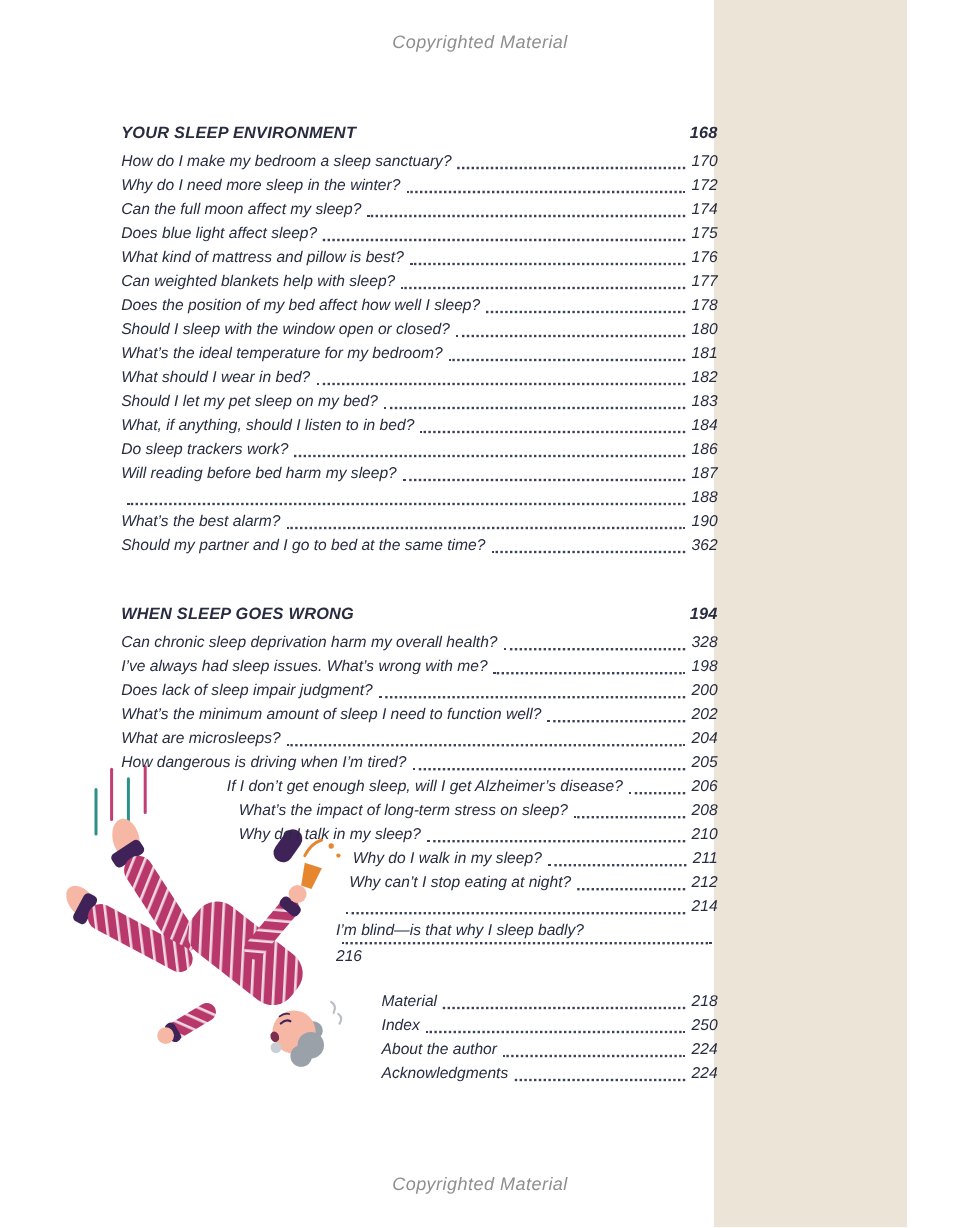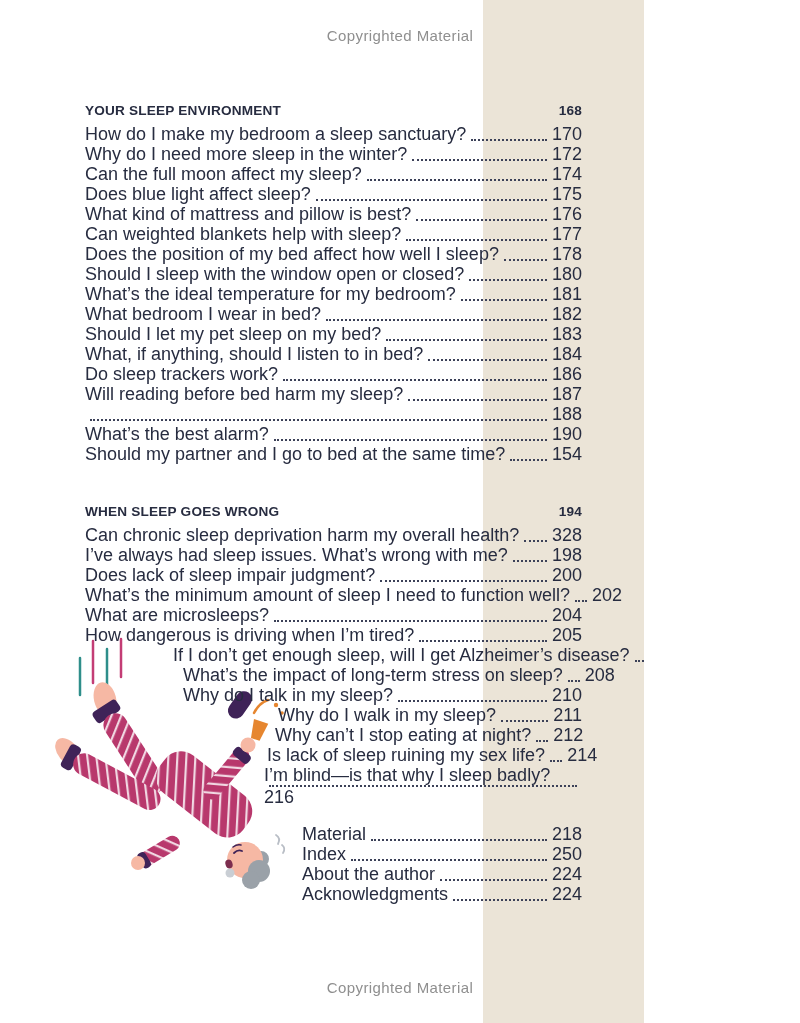--- a/index.html
+++ b/index.html
@@ -1,27 +1,27 @@
 <!DOCTYPE html>
 <html><head>
 <meta charset="utf-8">
 <style>
   html,body{margin:0;padding:0;background:#ffffff;}
-  .page{position:relative;width:644px;height:1023px;background:#ffffff;overflow:hidden;
-        font-family:"Liberation Sans","DejaVu Sans",sans-serif;color:#272c40;}
+  .page{position:relative;width:756px;height:1023px;background:#ffffff;overflow:hidden;
+        font-family:"Liberation Sans","DejaVu Sans",sans-serif;color:#272c40;font-style:italic;}
   .edge-strip{position:absolute;right:0;top:0;width:161px;height:1023px;background:#ebe4d7;}
   .notice{position:absolute;left:0;width:800px;text-align:center;color:#8f8f8f;
           font-size:15px;letter-spacing:.4px;}
   .notice.top{top:27px;}
   .notice.bottom{top:979px;}
-  .toc{position:absolute;left:85px;top:101px;width:497px;}
+  .toc{position:absolute;left:101px;top:101px;width:497px;}
   .section-header{display:flex;justify-content:space-between;font-weight:700;
                   font-size:13.6px;line-height:20px;height:20px;margin-bottom:3px;letter-spacing:.2px;}
   .section + .section{margin-top:38px;}
-  .row{display:flex;height:20px;line-height:20px;font-size:18px;}
+  .row{display:flex;height:20px;line-height:20px;font-size:13px;}
   .row .label{white-space:nowrap;}
   .leader{flex:1;margin:0 5px;height:15px;border-bottom:2px dotted #3c4158;min-width:12px;}
   .pagenum{white-space:nowrap;}
   .end-matter{margin-top:39px;margin-left:217px;}
   .illus{position:absolute;left:30px;top:633px;pointer-events:none;}
 </style>
 </head>
 <body>
 
 <div class="page">
@@ -156,21 +156,21 @@
           <span class="label">Should I sleep with the window open or closed?</span>
           <span class="leader"></span>
           <span class="pagenum">180</span>
         </div>
         <div class="row">
           <span class="label">What’s the ideal temperature for my bedroom?</span>
           <span class="leader"></span>
           <span class="pagenum">181</span>
         </div>
         <div class="row">
-          <span class="label">What bedroom I wear in bed?</span>
+          <span class="label">What should I wear in bed?</span>
           <span class="leader"></span>
           <span class="pagenum">182</span>
         </div>
         <div class="row">
           <span class="label">Should I let my pet sleep on my bed?</span>
           <span class="leader"></span>
           <span class="pagenum">183</span>
         </div>
         <div class="row">
           <span class="label">What, if anything, should I listen to in bed?</span>
@@ -192,21 +192,21 @@
           <span class="pagenum">188</span>
         </div>
         <div class="row">
           <span class="label">What’s the best alarm?</span>
           <span class="leader"></span>
           <span class="pagenum">190</span>
         </div>
         <div class="row">
           <span class="label">Should my partner and I go to bed at the same time?</span>
           <span class="leader"></span>
-          <span class="pagenum">154</span>
+          <span class="pagenum">362</span>
         </div>
       </div>
       <div class="section">
         <div class="section-header">
           <span>WHEN SLEEP GOES WRONG</span>
           <span>194</span>
         </div>
         <div class="row">
           <span class="label">Can chronic sleep deprivation harm my overall health?</span>
           <span class="leader"></span>
@@ -256,21 +256,20 @@
           <span class="label">Why do I walk in my sleep?</span>
           <span class="leader"></span>
           <span class="pagenum">211</span>
         </div>
         <div class="row" style="padding-left: 190px;">
           <span class="label">Why can’t I stop eating at night?</span>
           <span class="leader"></span>
           <span class="pagenum">212</span>
         </div>
         <div class="row" style="padding-left: 182px;">
-          <span class="label">Is lack of sleep ruining my sex life?</span>
           <span class="leader"></span>
           <span class="pagenum">214</span>
         </div>
         <div class="row" style="padding-left: 179px; flex-direction: column;">
           <span class="label">I’m blind—is that why I sleep badly?</span>
           <span class="leader"></span>
           <span class="pagenum">216</span>
         </div>
       </div>
       <div class="end-matter">

